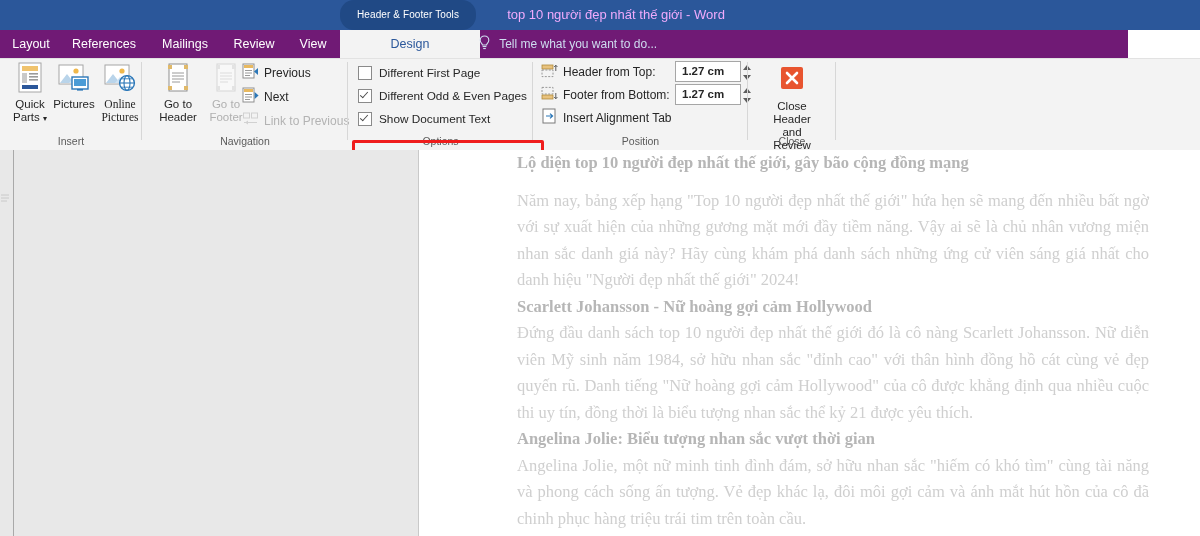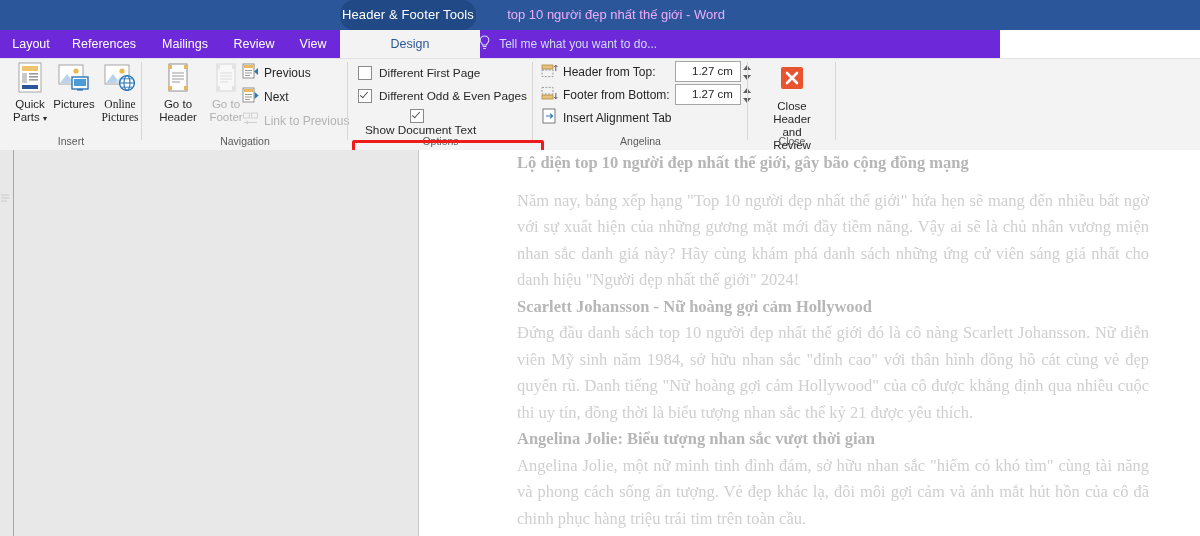--- a/index.html
+++ b/index.html
@@ -27,21 +27,21 @@
     left: 0; top: 0;
     width: 1200px; height: 30px;
     background: #2b579a;
   }
   .ctx-tab-banner {
     position: absolute;
     left: 340px; top: 0;
     width: 136px; height: 30px;
     background: #204985;
     color: #ffffff;
-    font-size: 13px;
+    font-size: 10px;
     line-height: 30px;
     text-align: center;
     letter-spacing: 0.1px;
     border-radius: 14px;
   }
   .doc-title {
     position: absolute;
     left: 0; top: 0;
     width: 1200px; height: 30px;
     line-height: 30px;
@@ -49,22 +49,22 @@
     color: #f0abfc;
     font-size: 13px;
     pointer-events: none;
     margin-left: 16px;
   }
 
   
   .tabstrip {
     position: absolute;
     left: 0; top: 30px;
-    width: 1000px; height: 28px;
-    background: #6d28d9;
+    width: 1128px; height: 28px;
+    background: #701a75;
   }
   .tab {
     position: absolute;
     top: 0;
     height: 28px;
     line-height: 28px;
     color: #ffffff;
     font-size: 12.5px;
     text-align: center;
     white-space: nowrap;
@@ -195,24 +195,25 @@
   
   .spinfield {
     position: absolute;
     width: 66px; height: 21px;
     border: 1px solid #a6a6a6;
     background: #ffffff;
     box-sizing: border-box;
   }
   .spinfield .val {
     position: absolute;
-    left: 16px; top: 0;
+    left: 6px; top: 0;
     line-height: 19px;
     font-size: 11.5px;
     color: #262626;
+    font-weight: bold;
   }
   .spin-arrows {
     position: absolute;
     right: -14px; top: 0px;
     width: 12px; height: 21px;
   }
   .spin-arrows .ar {
     position: absolute;
     left: 1px;
     width: 0; height: 0;
@@ -461,21 +462,21 @@
 
     <div class="group" style="left:348px;width:185px;">
       <div class="chkrow" style="left:10px;top:5px;">
         <span class="chkbox"></span>
         <span class="lbl">Different First Page</span>
       </div>
       <div class="chkrow" style="left:10px;top:28px;">
         <span class="chkbox checked"></span>
         <span class="lbl">Different Odd &amp; Even Pages</span>
       </div>
-      <div class="chkrow" style="left:10px;top:51px;flex-direction:column;">
+      <div class="chkrow" style="left:10px;top:51px;">
         <span class="chkbox checked"></span>
         <span class="lbl">Show Document Text</span>
       </div>
 
       <div class="group-label">Options</div>
       <div class="group-sep" style="left:184px;"></div>
     </div>
 
     <div class="group" style="left:533px;width:215px;">
 
@@ -518,21 +519,21 @@
       <div class="smallbtn" style="left:8px;top:50px;">
         <span>
           <svg width="17" height="16" viewBox="0 0 17 16">
             <rect x="2" y="1" width="12" height="14" fill="#ffffff" stroke="#7a7a7a" stroke-width="1"></rect>
             <path d="M5 8 L11 8 M9 5.6 L11.6 8 L9 10.4" stroke="#2b77b8" stroke-width="1.2" fill="none"></path>
           </svg>
         </span>
         <span class="lbl">Insert Alignment Tab</span>
       </div>
 
-      <div class="group-label">Angelina</div>
+      <div class="group-label">Position</div>
       <div class="group-sep" style="left:214px;"></div>
     </div>
 
     <div class="group" style="left:748px;width:88px;">
       <div class="bigbtn" style="left:16px;top:4px;width:56px;">
         <div class="glyph">
           <svg width="30" height="30" viewBox="0 0 30 30">
             <rect x="4" y="2" width="22" height="22" rx="2" fill="#e8542f"></rect>
             <path d="M10 8 L20 18 M20 8 L10 18" stroke="#ffffff" stroke-width="2.6" stroke-linecap="round"></path>
           </svg>

